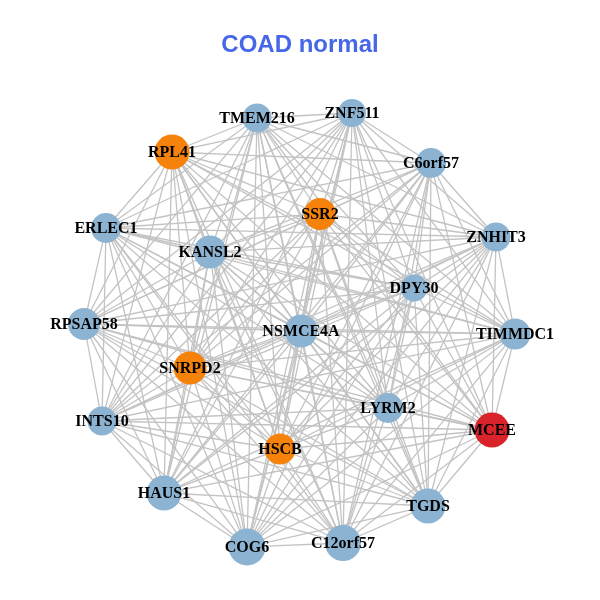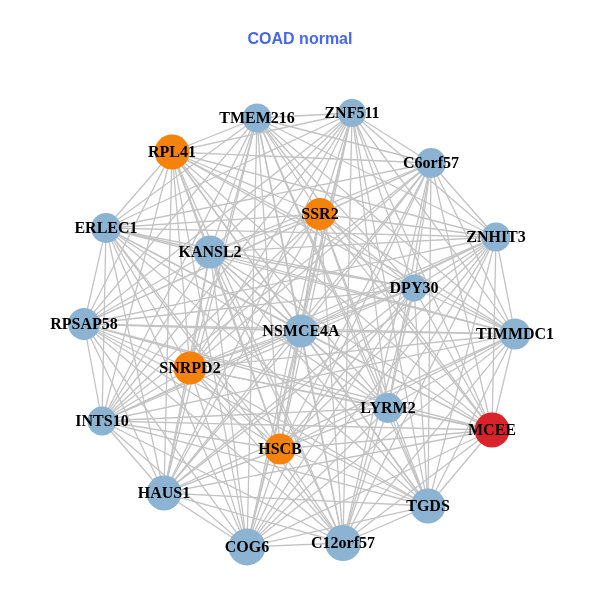--- a/index.html
+++ b/index.html
@@ -16,21 +16,21 @@
     overflow: hidden;
   }
   .figure-title {
     position: absolute;
     top: 30px;
     left: 0;
     width: 100%;
     text-align: center;
     font-family: "Liberation Sans", sans-serif;
     font-weight: bold;
-    font-size: 16px;
+    font-size: 24px;
     letter-spacing: 0px;
   }
   svg.network {
     position: absolute;
     top: 0;
     left: 0;
   }
   .node-label {
     font-family: "Liberation Serif", "DejaVu Serif", serif;
     font-weight: bold;

